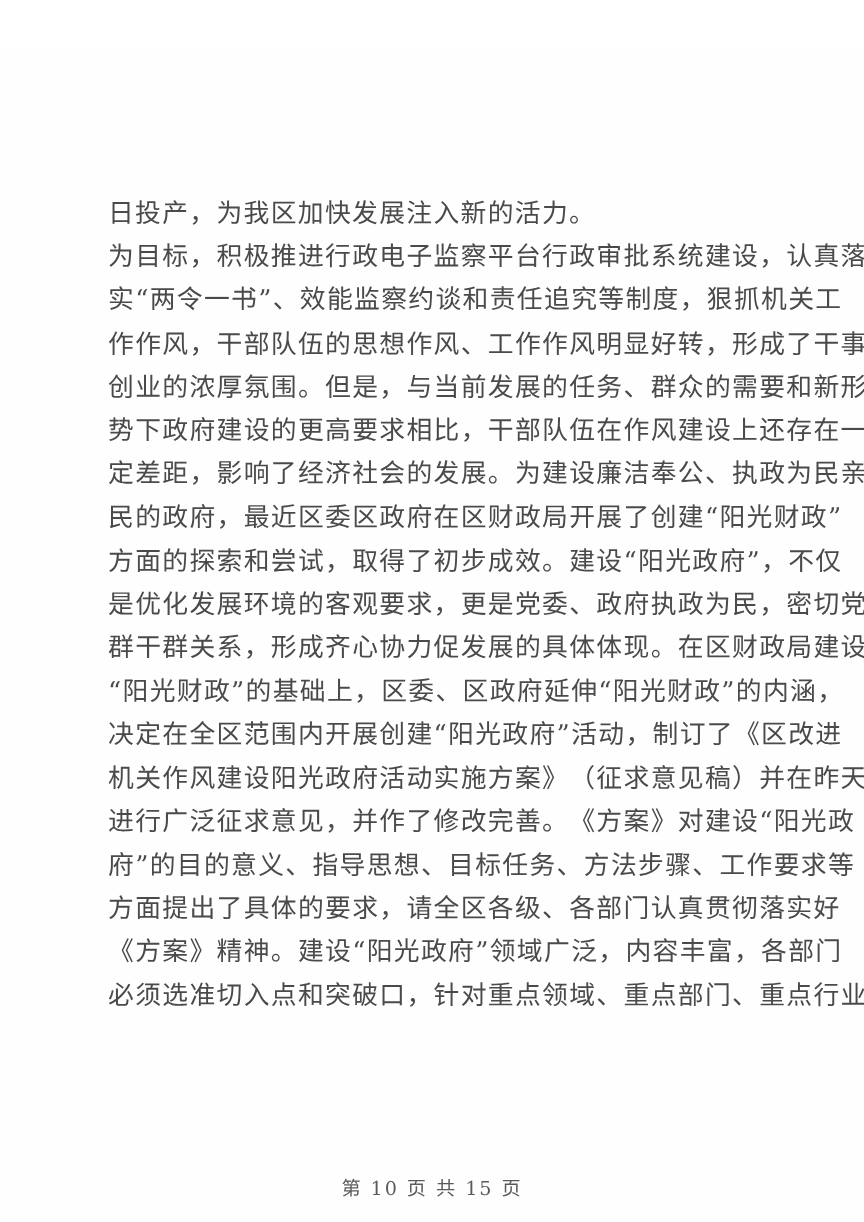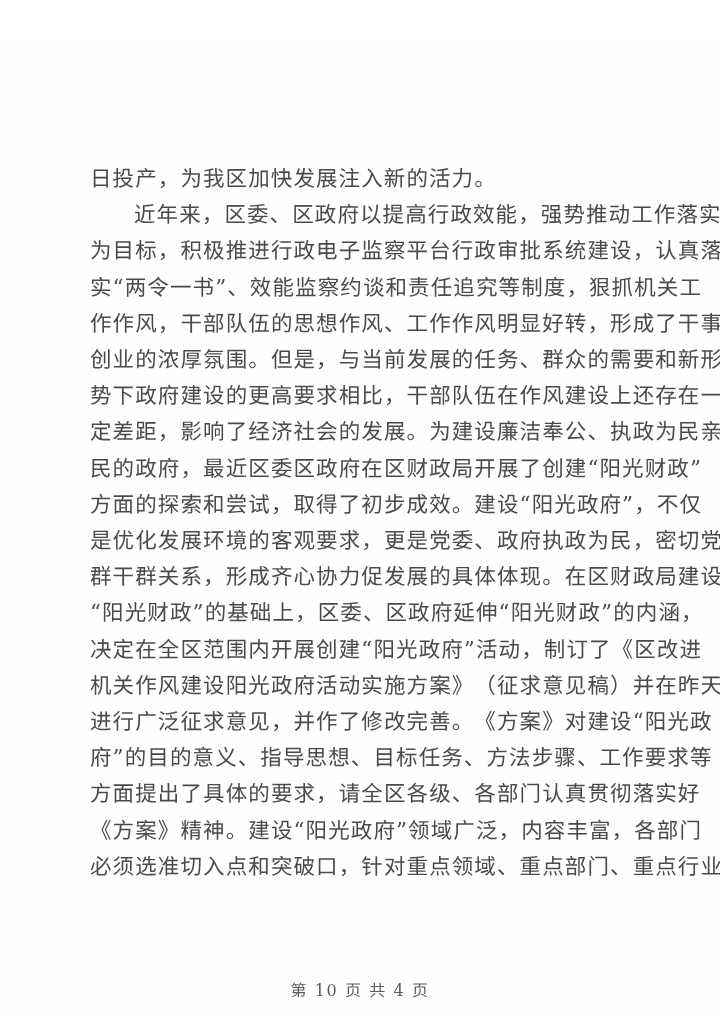--- a/index.html
+++ b/index.html
@@ -79,21 +79,20 @@
     opacity: 0.9;
   }
 </style>
 </head>
 <body>
 
 <div class="page">
 
   <div class="doc-body" id="doc-body">
       <div class="doc-line ragged">日投产，为我区加快发展注入新的活力。</div>
-      <div class="doc-line indent">近年来，区委、区政府以提高行政效能，强势推动工作落实</div>
       <div class="doc-line justify">
         <span>为</span>
         <span>目</span>
         <span>标</span>
         <span>，</span>
         <span>积</span>
         <span>极</span>
         <span>推</span>
         <span>进</span>
         <span>行</span>
@@ -623,16 +622,16 @@
         <span>门</span>
         <span>、</span>
         <span>重</span>
         <span>点</span>
         <span>行</span>
         <span>业</span>
       </div>
     </div>
 
   <div class="footer">
-    <span class="footer-text">第 10 页  共 4 页</span>
+    <span class="footer-text">第 10 页  共 15 页</span>
   </div>
 
 </div>
 
 </body></html>

